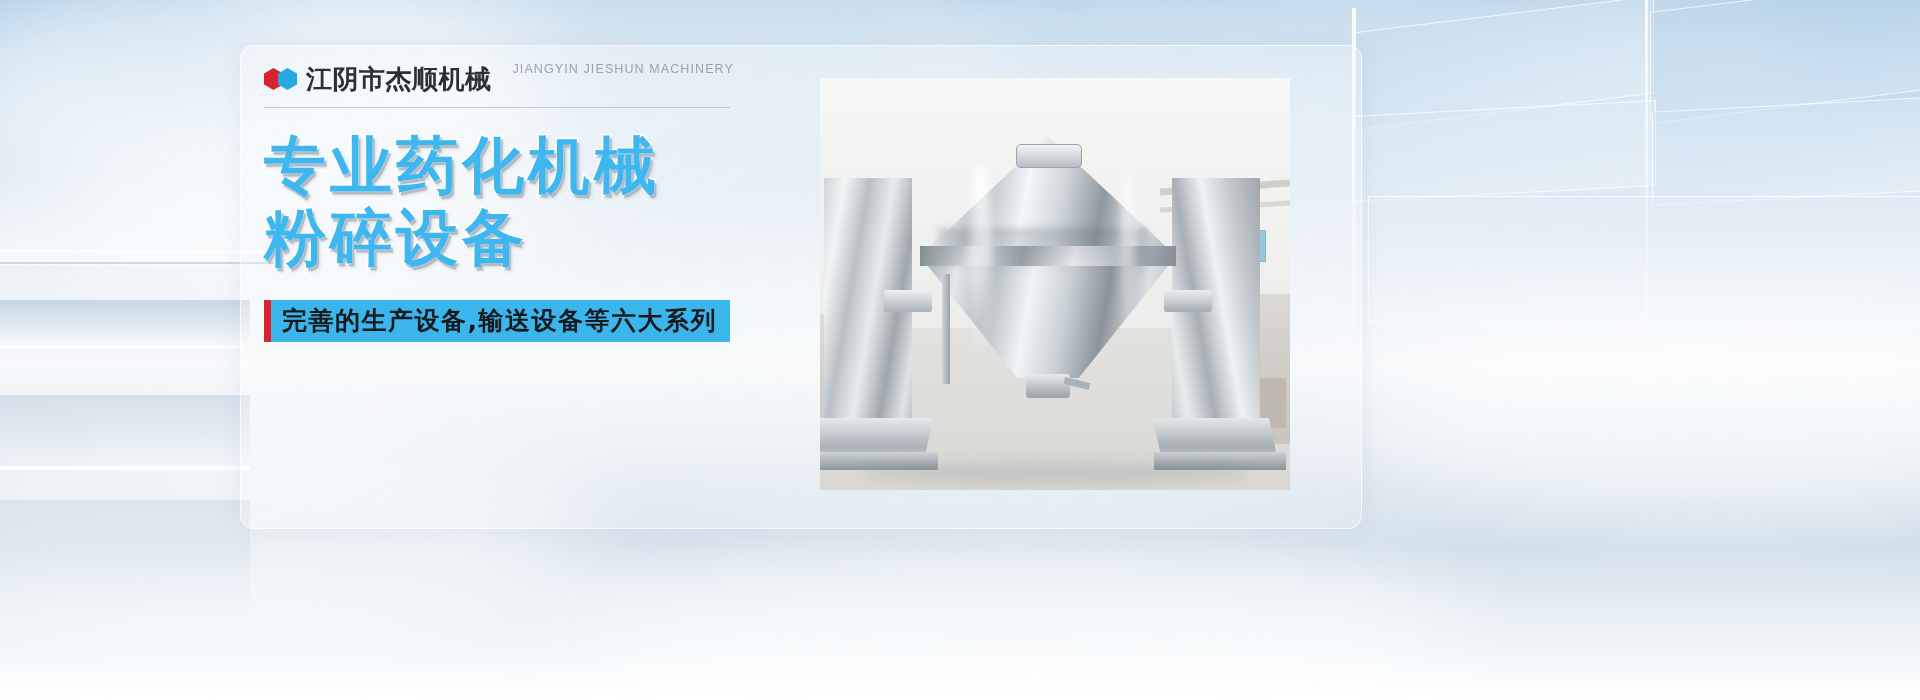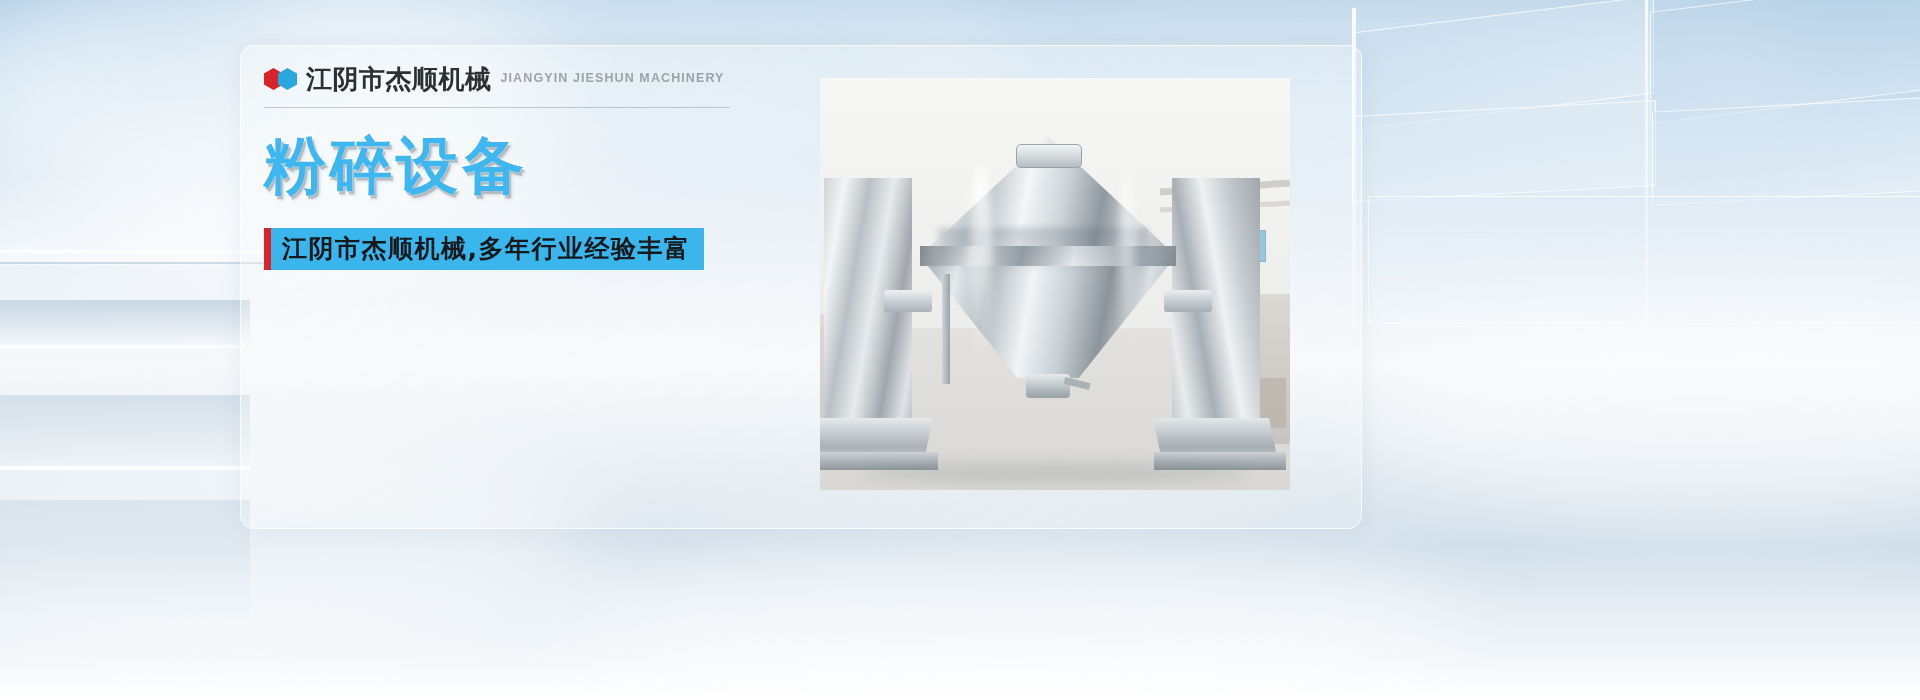--- a/index.html
+++ b/index.html
@@ -63,31 +63,31 @@
     position:absolute;left:240px;top:45px;width:1120px;height:482px;
     border-radius:14px;
     background:linear-gradient(150deg,rgba(255,255,255,.34),rgba(255,255,255,.16));
     border:1px solid rgba(255,255,255,.72);
     box-shadow:0 2px 22px rgba(120,150,175,.13);
   }
 
   
   .content{position:absolute;left:264px;top:62px;width:520px;}
 
-  .logo-row{display:flex;align-items:center;gap:9px;height:34px;}
+  .logo-row{display:flex;gap:9px;height:34px;}
   .hexwrap{display:flex;align-items:center;}
   .hex{width:19px;height:22px;}
   .hex.blue{margin-left:-5px;}
   .logo-cn{
     font-size:26px;font-weight:700;color:#2b3035;letter-spacing:.5px;
     font-family:"Liberation Sans","DejaVu Sans",sans-serif;white-space:nowrap;
   }
   .logo-en{
-    font-size:12.5px;color:#9aa3ab;letter-spacing:1.1px;font-weight:700;
-    white-space:nowrap;padding-bottom:2px;
+    font-size:12.5px;color:#9aa3ab;letter-spacing:1.1px;font-weight:400;
+    white-space:nowrap;margin-left:12px;padding-bottom:2px;
   }
   .logo-rule{
     width:466px;height:1px;background:rgba(120,140,158,.42);margin-top:11px;
   }
 
   .headline{margin-top:22px;}
   .headline .hl{
     font-size:62px;font-weight:700;line-height:1.16;letter-spacing:4px;
     color:#3eb6ef;
     font-family:"DejaVu Sans","Liberation Sans",sans-serif;
@@ -220,25 +220,26 @@
         <svg class="hex blue" viewBox="0 0 20 23">
           <polygon points="10,0 20,5.75 20,17.25 10,23 0,17.25 0,5.75" fill="#29a8e0"></polygon>
         </svg>
       </span>
       <span class="logo-cn">江阴市杰顺机械</span>
       <span class="logo-en">JIANGYIN JIESHUN MACHINERY</span>
     </div>
     <div class="logo-rule"></div>
 
     <div class="headline">
+      <div class="hl">专业药化机械</div>
       <div class="hl">粉碎设备</div>
     </div>
 
     <div class="tagline">
-      <span>江阴市杰顺机械,多年行业经验丰富</span>
+      <span>完善的生产设备,输送设备等六大系列</span>
     </div>
 
 
   </div>
 
   <div class="photo">
     <div class="ph wall"></div>
     <div class="ph floorbg"></div>
     <div class="ph beam1"></div>
     <div class="ph beam2"></div>

